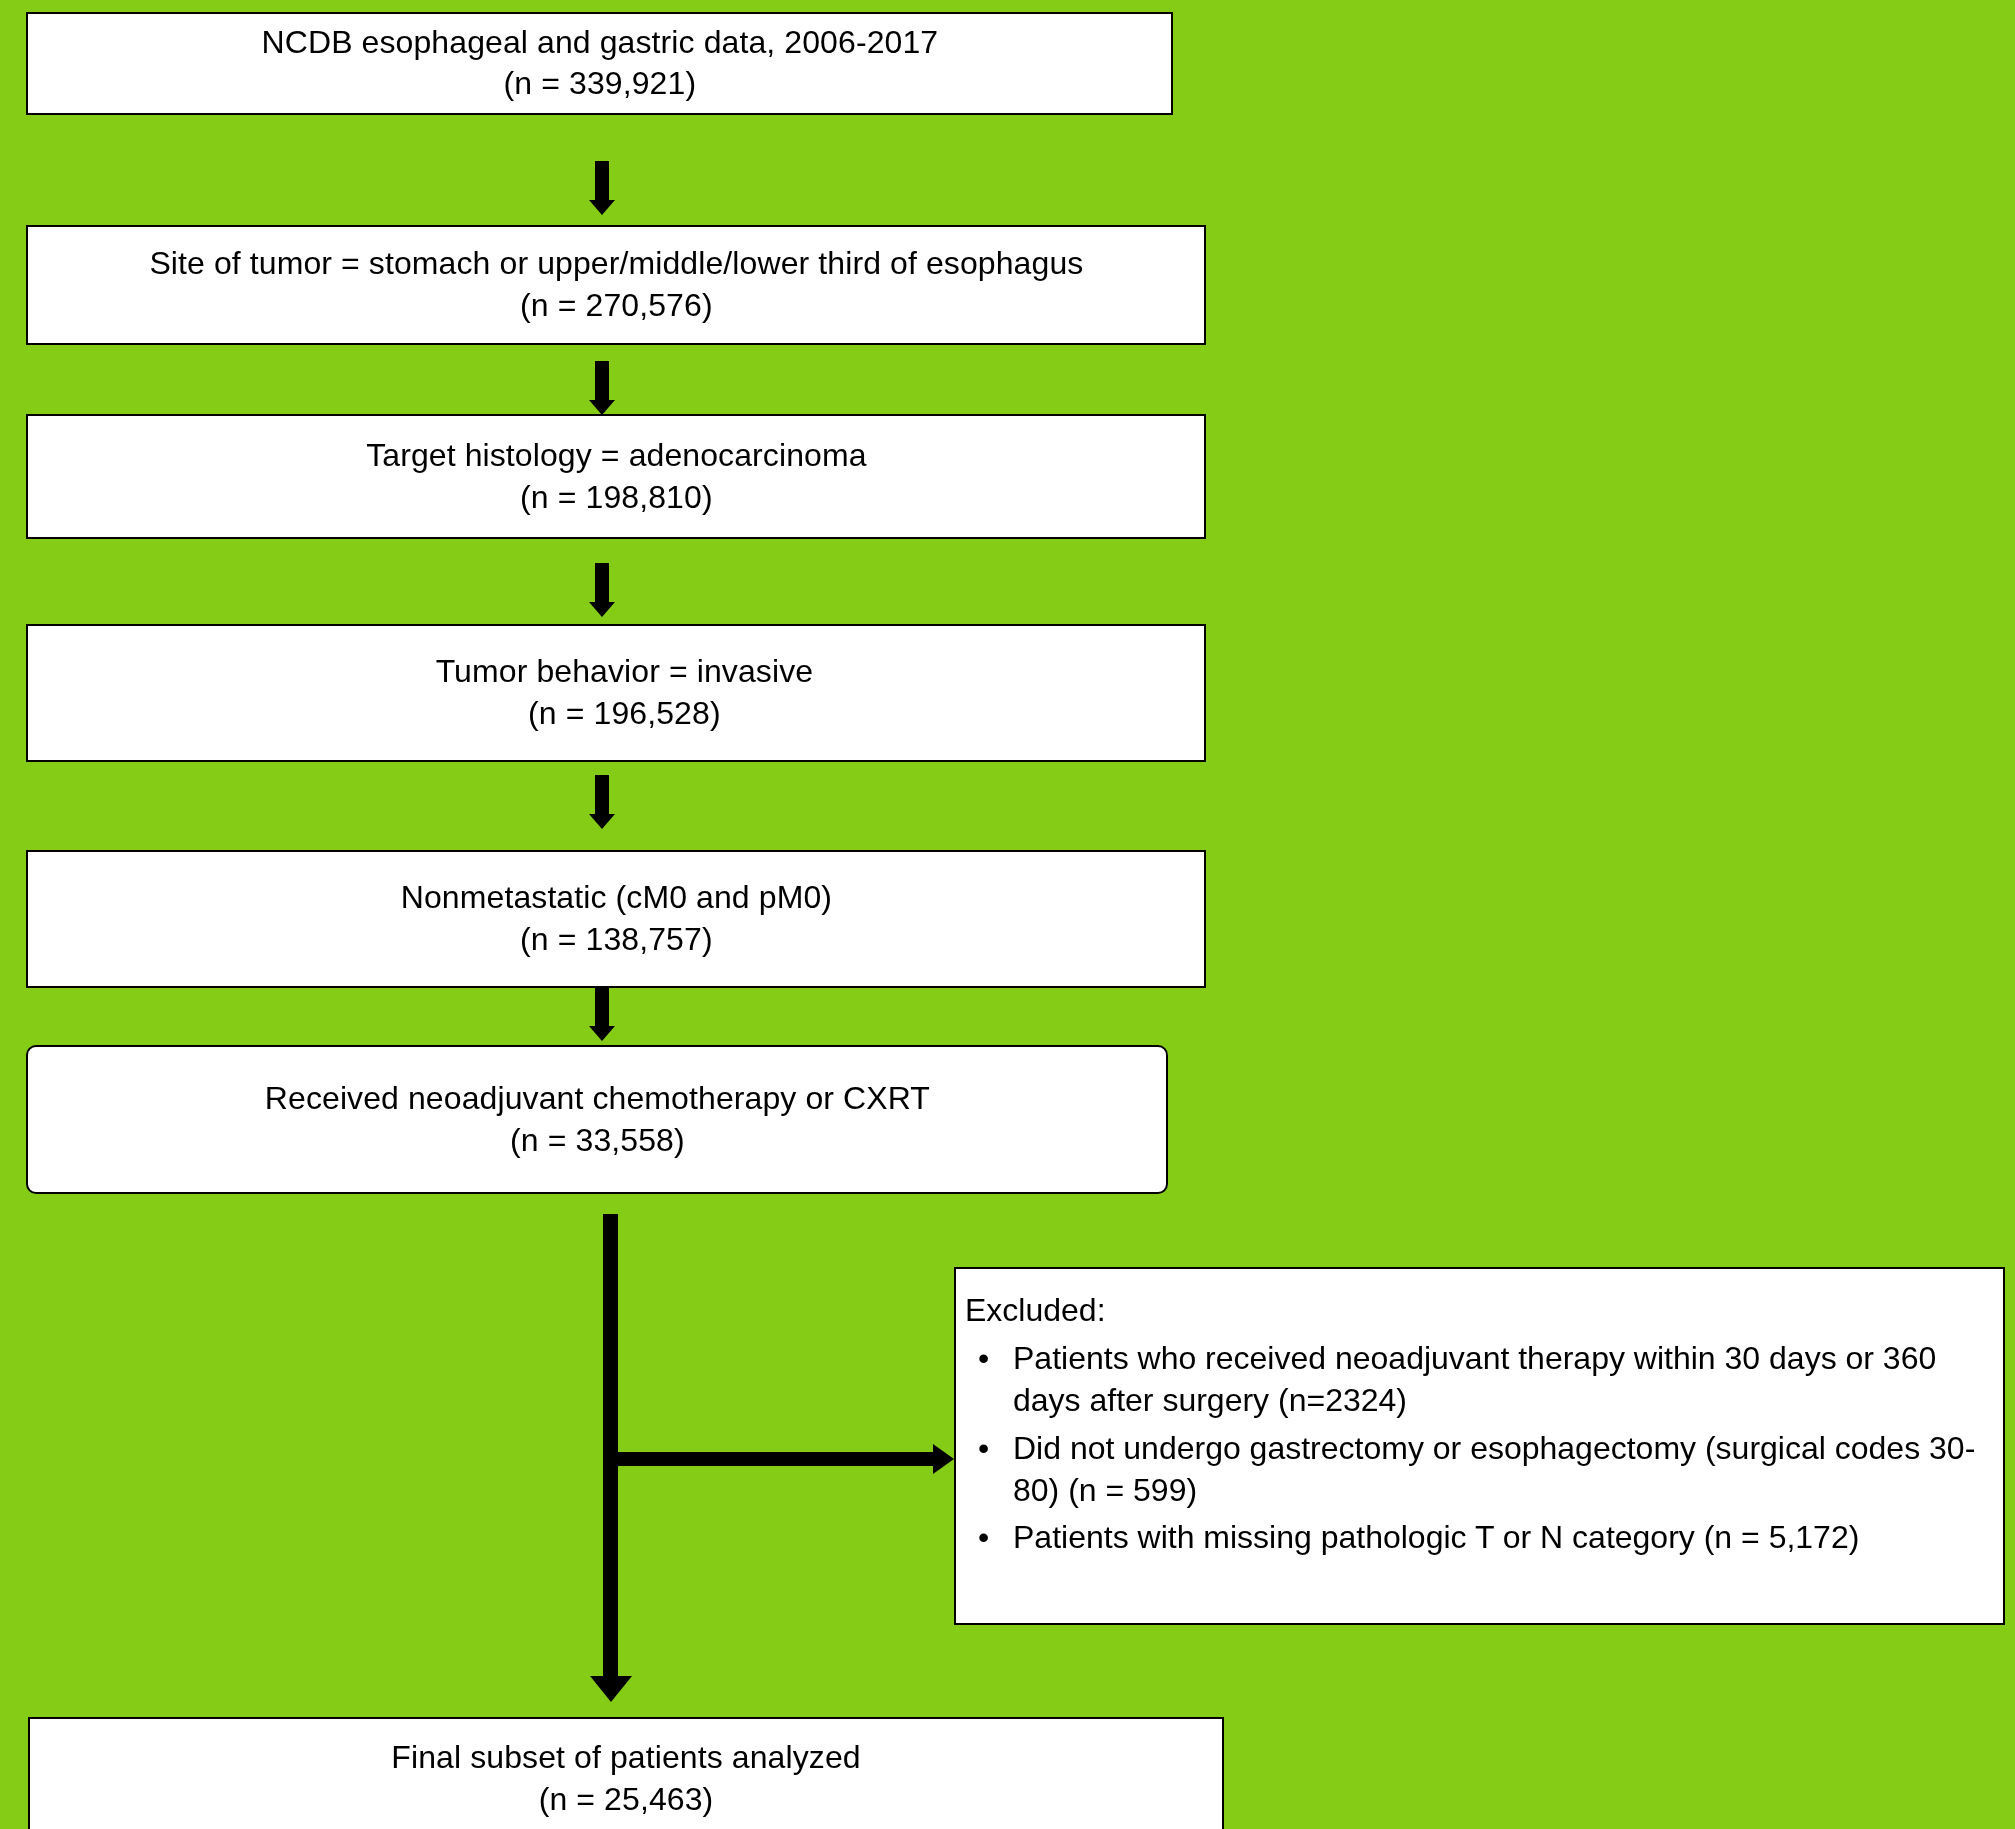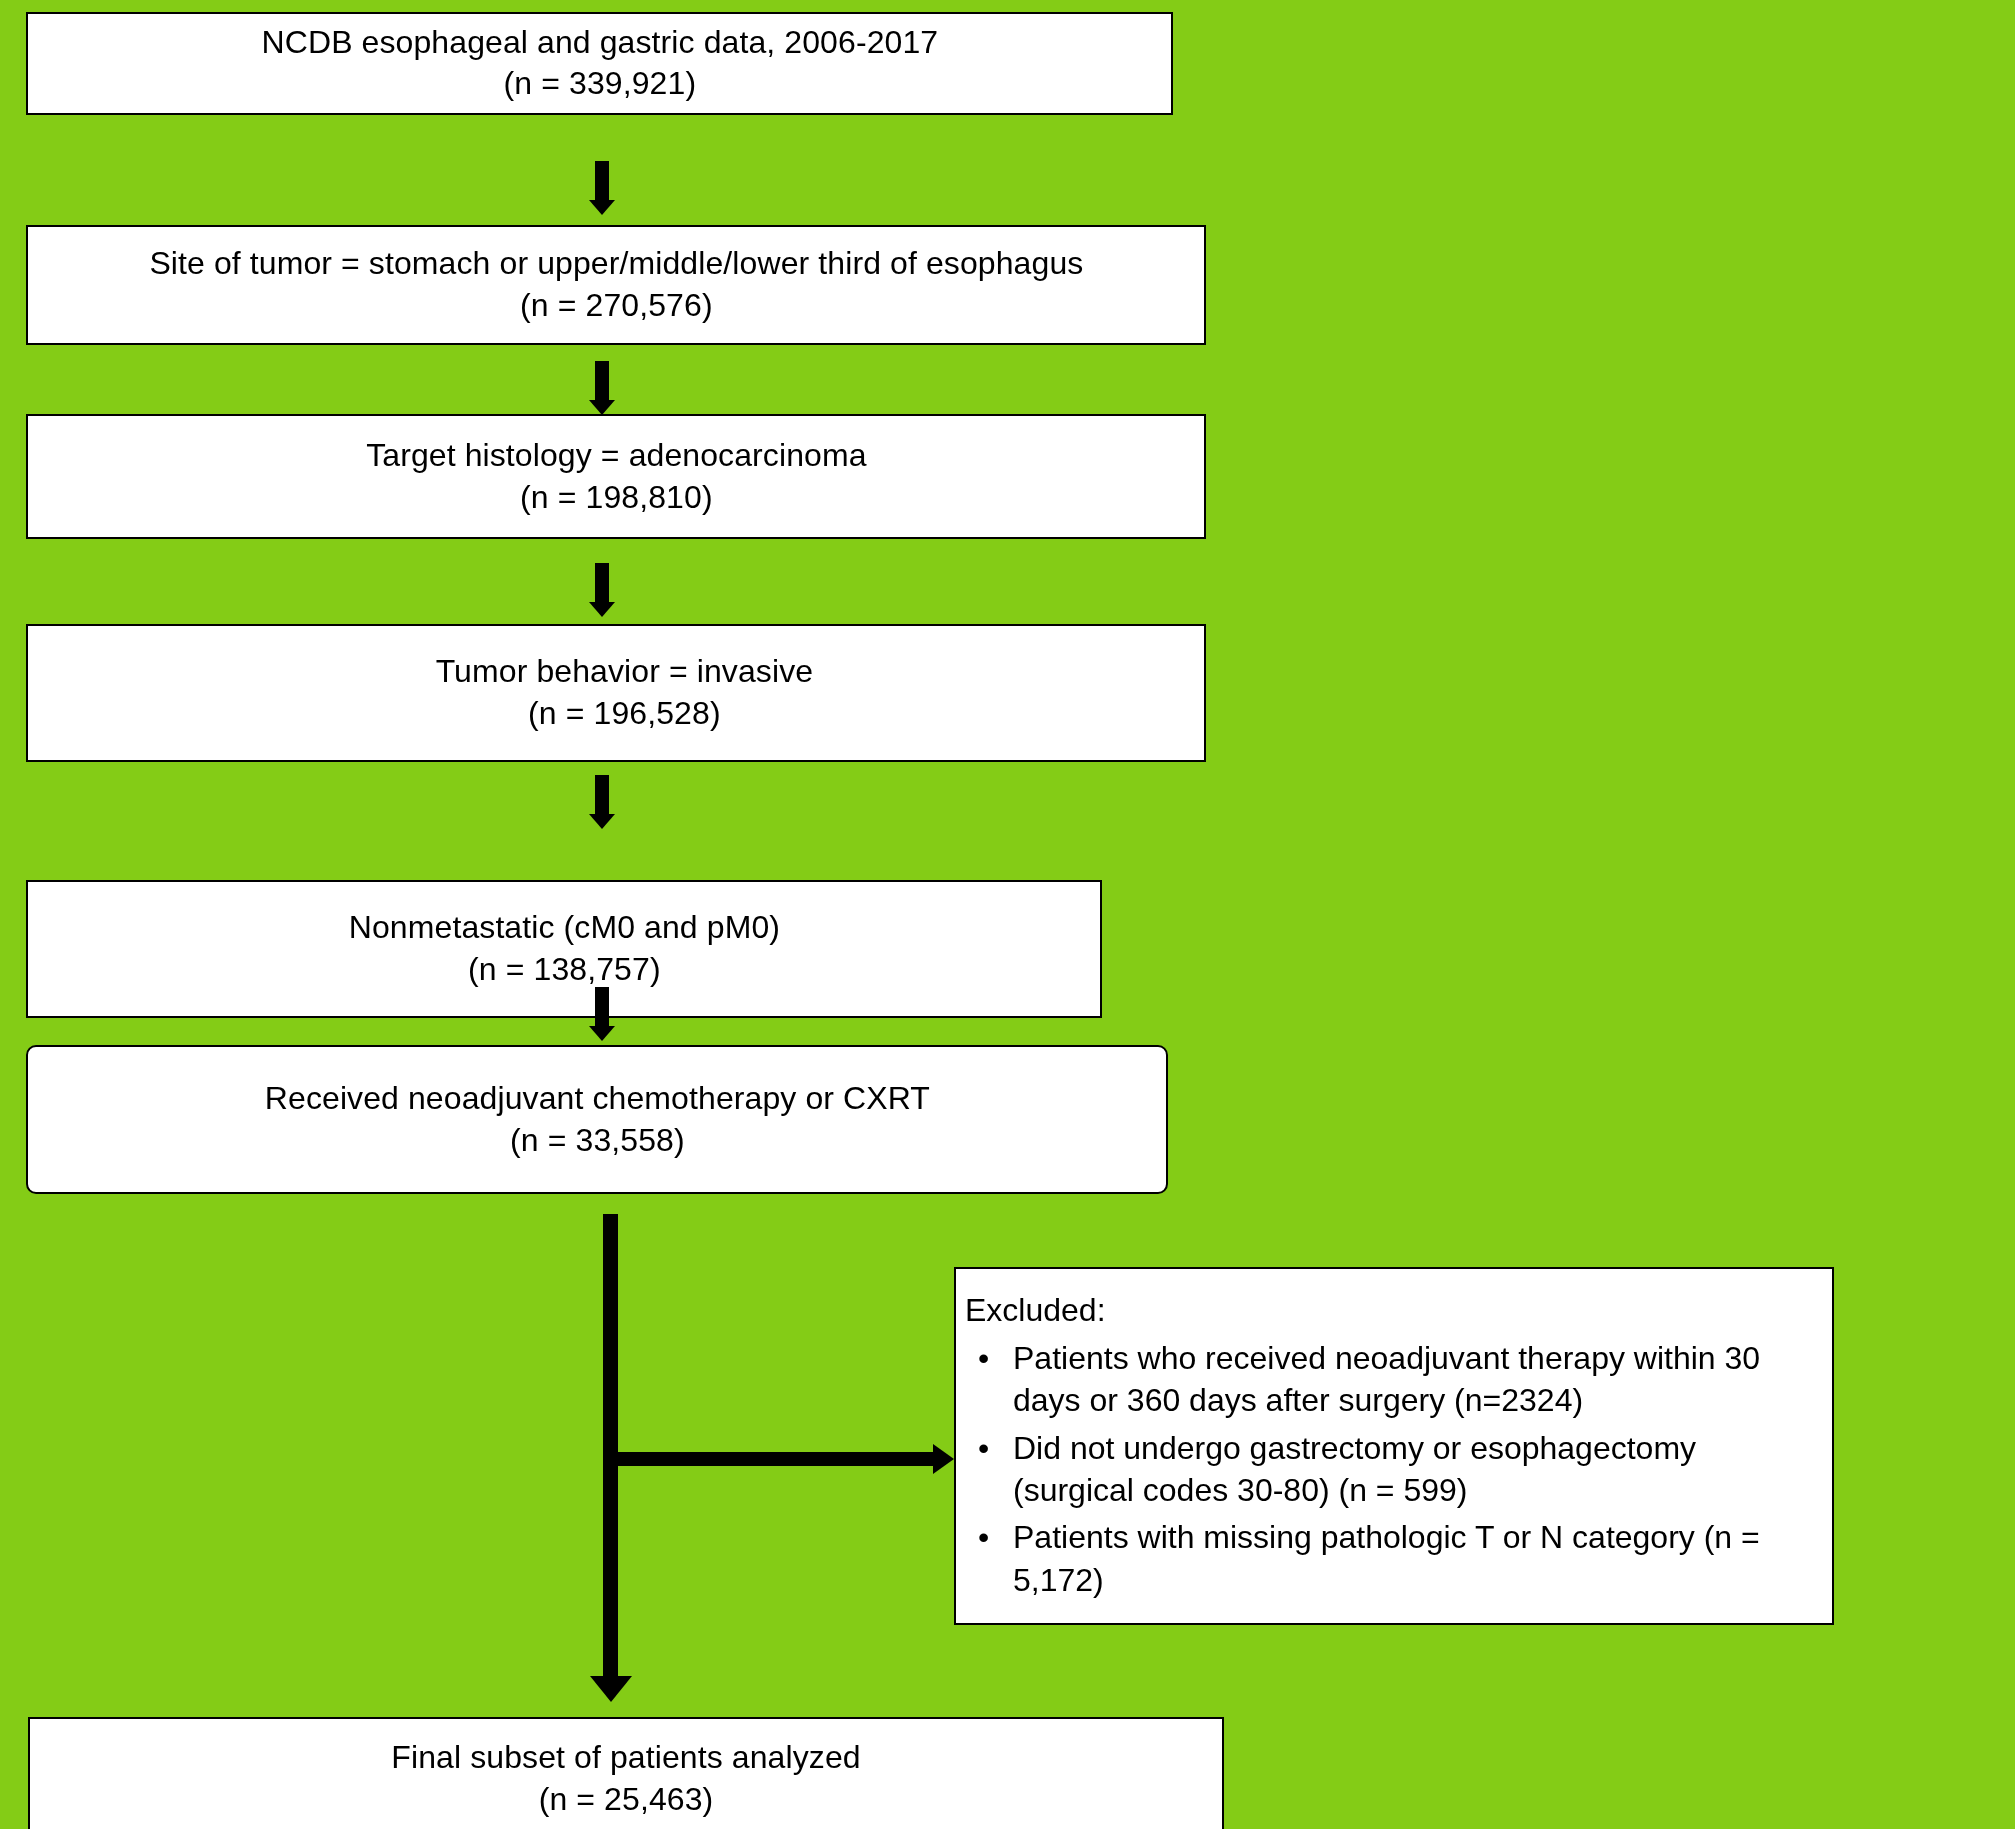--- a/index.html
+++ b/index.html
@@ -147,42 +147,42 @@
   <div class="flow-box" style="left:26.4px; top:624px; width:1180px; height:138px;padding-left:16px;">
     <div class="line">Tumor behavior = invasive</div>
     <div class="line">(n = 196,528)</div>
   </div>
 
   <div class="conn" style="left:587px; top:775px; width:29px; height:56px;">
     <div class="stem" style="left:7.6px; top:0; width:14px; height:42px;"></div>
     <div class="head" style="left:1.8px; top:39px;"></div>
   </div>
 
-  <div class="flow-box" style="left:26.4px; top:880px; width:1076px; height:138px;">
+  <div class="flow-box" style="left:26.4px; top:850px; width:1180px; height:138px;">
     <div class="line">Nonmetastatic (cM0 and pM0)</div>
     <div class="line">(n = 138,757)</div>
   </div>
 
   <div class="conn" style="left:587px; top:987px; width:29px; height:56px;">
     <div class="stem" style="left:7.6px; top:0; width:14px; height:42px;"></div>
     <div class="head" style="left:1.8px; top:39px;"></div>
   </div>
 
   <div class="flow-box" style="left:26.4px; top:1045px; width:1142px; height:149px;border-radius:10px;">
     <div class="line">Received  neoadjuvant chemotherapy or CXRT</div>
     <div class="line">(n = 33,558)</div>
   </div>
 
   <div class="branch-vert" style="left:603px; top:1214px; width:15.3px; height:464px;"></div>
   <div class="branch-head-down" style="left:590px; top:1676px;"></div>
 
   <div class="branch-horz" style="left:603px; top:1452px; width:332px; height:14px;"></div>
   <div class="branch-head-right" style="left:933px; top:1444px;"></div>
 
-  <div class="excl-box" style="left:954px; top:1267px; width:880px; height:358px;padding-left:9px;">
+  <div class="excl-box" style="left:954px; top:1267px; width:1051px; height:358px;padding-left:9px;">
     <div class="excl-title">Excluded:</div>
     <ul class="excl-list">
       <li>
         <span class="bullet">•</span>
         <span>Patients who received  neoadjuvant therapy within 30 days or 360 days after surgery (n=2324)</span>
       </li>
       <li>
         <span class="bullet">•</span>
         <span>Did not undergo gastrectomy or esophagectomy (surgical codes 30-80) (n = 599)</span>
       </li>

